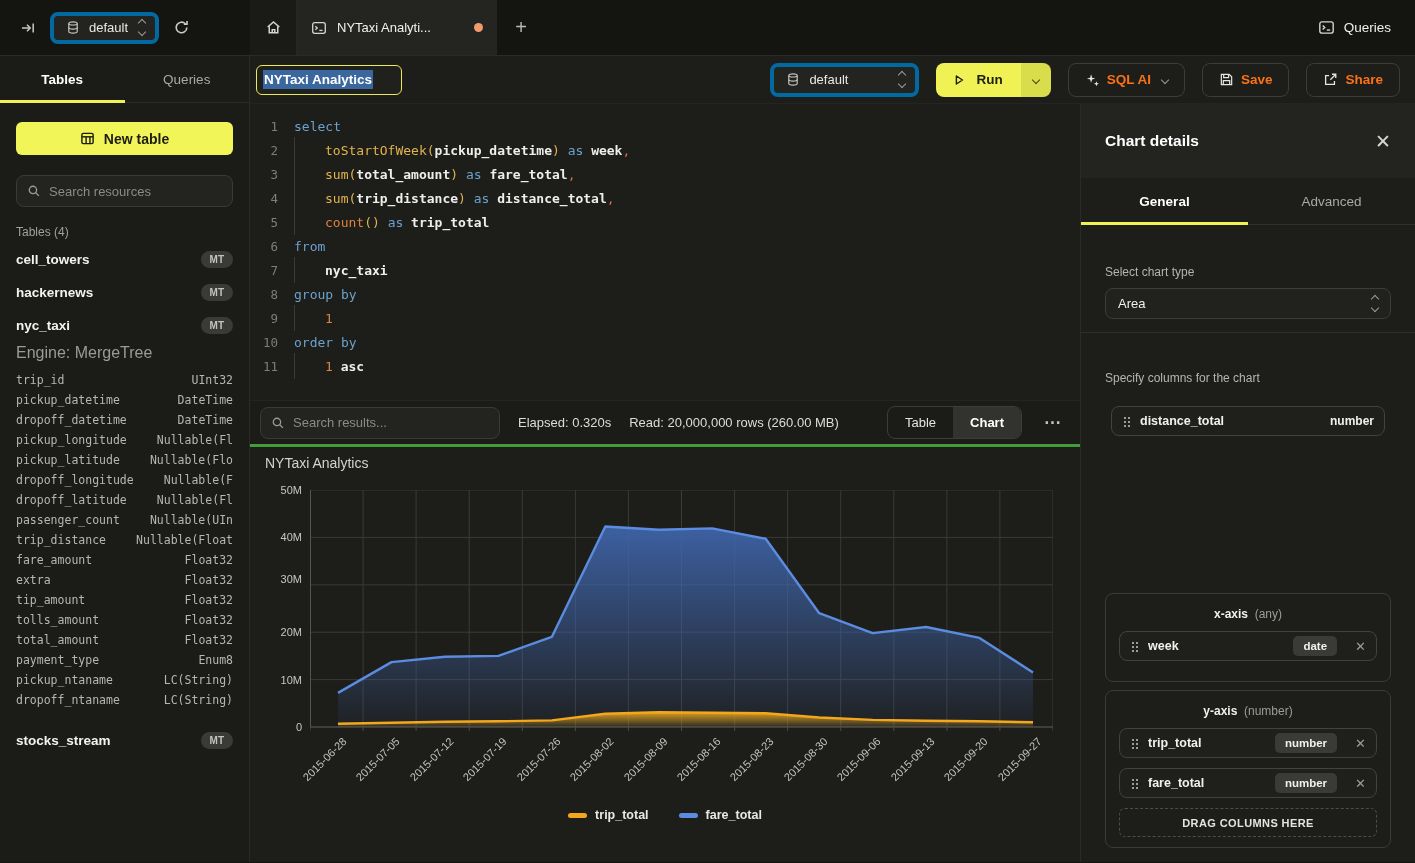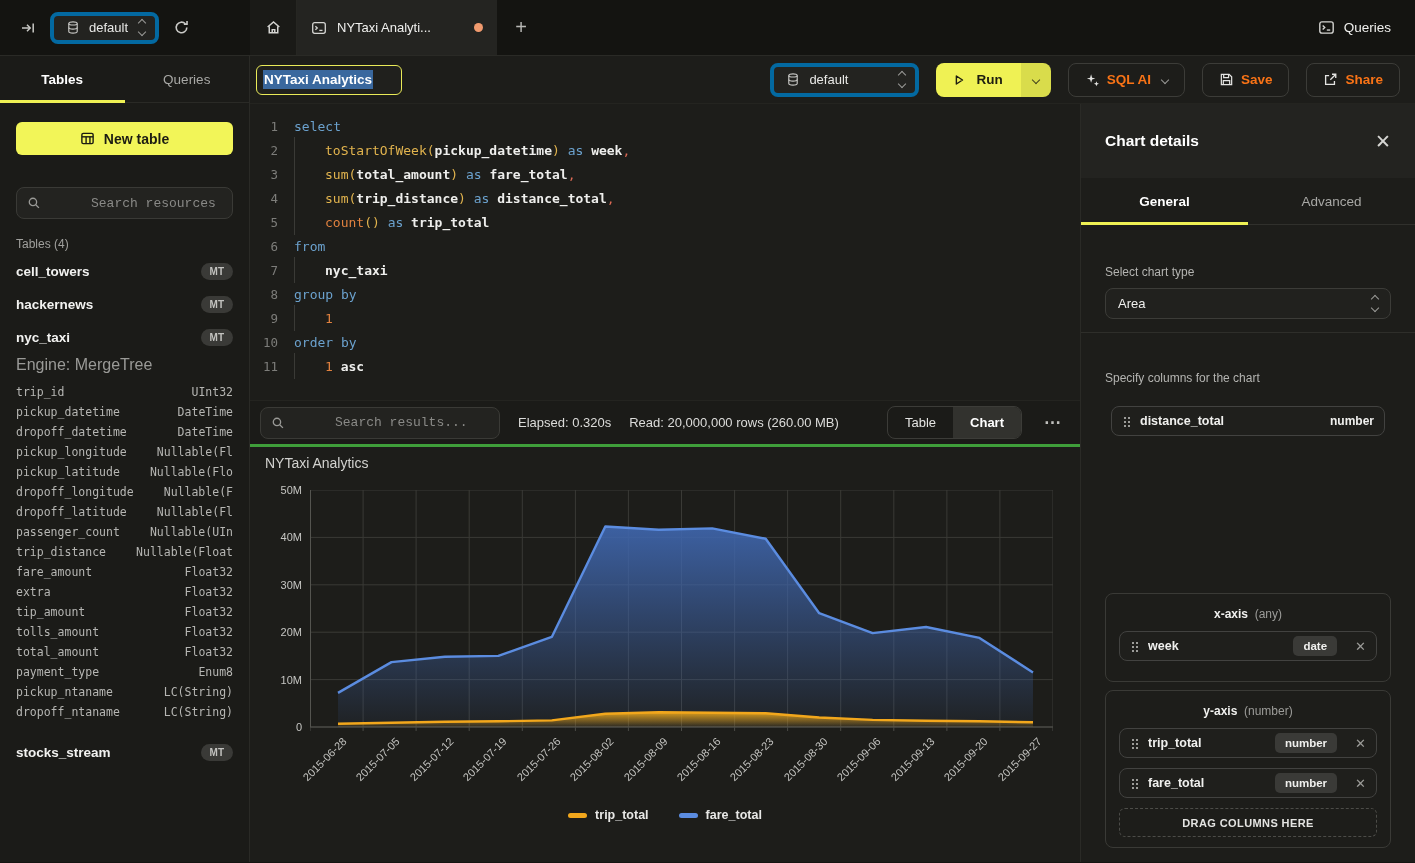--- a/index.html
+++ b/index.html
@@ -34,25 +34,25 @@
   .right-col { flex:1; display:flex; flex-direction:column; }
   .workrow { flex:1; display:flex; min-height:0; }
   .main { width:830px; background:#1d1d1a; display:flex; flex-direction:column; }
   .panel { width:335px; background:#1d1d1a; border-left:1px solid #2a2a26; display:flex; flex-direction:column; }
 
   
   .side-tabs { height:47px; display:flex; border-bottom:1px solid #2a2a26; }
   .side-tab { flex:1; display:flex; align-items:center; justify-content:center; font-size:13.5px; color:#a8a8a5; cursor:pointer; position:relative; }
   .side-tab.active { color:#fff; font-weight:bold; }
   .side-tab.active::after { content:""; position:absolute; left:0; right:0; bottom:-1px; height:3px; background:#eff154; }
-  .newtable-btn { margin:19px 16px 16px; height:33px; background:#f2f558; border-radius:6px; display:flex; align-items:center;
+  .newtable-btn { margin:19px 16px 4px; height:33px; background:#f2f558; border-radius:6px; display:flex; align-items:center;
     justify-content:center; gap:9px; color:#1c1c12; font-size:14px; font-weight:bold; cursor:pointer; }
   .search-box { margin:16px 16px 0; height:32px; background:#232320; border:1px solid #3a3a36; border-radius:8px;
     display:flex; align-items:center; gap:8px; padding:0 10px; }
-  .search-box input { flex:1; background:transparent; border:none; outline:none; color:#e8e8e6; font-size:13px; font-family:Liberation Mono, monospace; min-width:0;margin-left:42px;}
+  .search-box input { flex:1; background:transparent; border:none; outline:none; color:#e8e8e6; font-size:13px; font-family:Liberation Sans, sans-serif; min-width:0;}
   .search-box input::placeholder { color:#8a8a87; }
   .mag { color:#9a9a97; display:flex; }
   .side-section { padding:18px 16px 0; font-size:12px; color:#a0a09d; }
   .tbl-list { padding:4px 16px 0; overflow:hidden; }
   .tbl-row { height:33px; display:flex; align-items:center; justify-content:space-between; cursor:pointer; }
   .tbl-row .tname { font-size:13.5px; font-weight:bold; color:#f2f2f0; }
   .mt-badge { background:#3a3a37; color:#c2c2bf; font-size:10px; font-weight:bold; border-radius:10px; padding:3px 9px; }
   .engine-line { font-size:16px; color:#9a9a97; padding:2px 0 8px; }
   .col-row { height:20px; display:flex; justify-content:space-between; align-items:center;
     font-family:"DejaVu Sans Mono", monospace; font-size:11.5px; color:#b6b6b3; white-space:nowrap; overflow:hidden; }
@@ -479,21 +479,21 @@
      <line x1="0.5" y1="0" x2="0.5" y2="237" stroke="#54544f"></line>
                 <path d="M28.0,237 L28.0,202.9 L81.5,172.1 L134.9,166.8 L188.4,165.9 L241.8,146.9 L295.3,36.5 L348.8,39.8 L402.2,38.4 L455.7,48.8 L509.2,123.2 L562.6,143.1 L616.1,137.0 L669.5,147.9 L723.0,182.5 L723.0,237 Z" fill="url(#gr1)"></path>
       <polyline points="28.0,202.9 81.5,172.1 134.9,166.8 188.4,165.9 241.8,146.9 295.3,36.5 348.8,39.8 402.2,38.4 455.7,48.8 509.2,123.2 562.6,143.1 616.1,137.0 669.5,147.9 723.0,182.5" fill="none" stroke="#5b8ce0" stroke-width="2.4" stroke-linejoin="round"></polyline>
                 <path d="M28.0,237 L28.0,233.7 L81.5,232.7 L134.9,231.8 L188.4,231.3 L241.8,230.4 L295.3,223.7 L348.8,222.3 L402.2,222.8 L455.7,223.3 L509.2,227.5 L562.6,229.9 L616.1,230.8 L669.5,231.3 L723.0,232.3 L723.0,237 Z" fill="url(#gr0)"></path>
       <polyline points="28.0,233.7 81.5,232.7 134.9,231.8 188.4,231.3 241.8,230.4 295.3,223.7 348.8,222.3 402.2,222.8 455.7,223.3 509.2,227.5 562.6,229.9 616.1,230.8 669.5,231.3 723.0,232.3" fill="none" stroke="#f2a71c" stroke-width="2.4" stroke-linejoin="round"></polyline>
               </svg></div>
           <div id="ylabs">
               <div class="ylab" style="top: 274px;">0</div>
               <div class="ylab" style="top: 226.6px;">10M</div>
               <div class="ylab" style="top: 179.2px;">20M</div>
-              <div class="ylab" style="top: 132px;">30M</div>
+              <div class="ylab" style="top: 126px;">30M</div>
               <div class="ylab" style="top: 84.4px;">40M</div>
               <div class="ylab" style="top: 37px;">50M</div>
             </div>
           <div id="xlabs">
               <div class="xlab" style="right: 740px; top: 288px;">2015-06-28</div>
               <div class="xlab" style="right: 686.538px; top: 288px;">2015-07-05</div>
               <div class="xlab" style="right: 633.077px; top: 288px;">2015-07-12</div>
               <div class="xlab" style="right: 579.615px; top: 288px;">2015-07-19</div>
               <div class="xlab" style="right: 526.154px; top: 288px;">2015-07-26</div>
               <div class="xlab" style="right: 472.692px; top: 288px;">2015-08-02</div>

